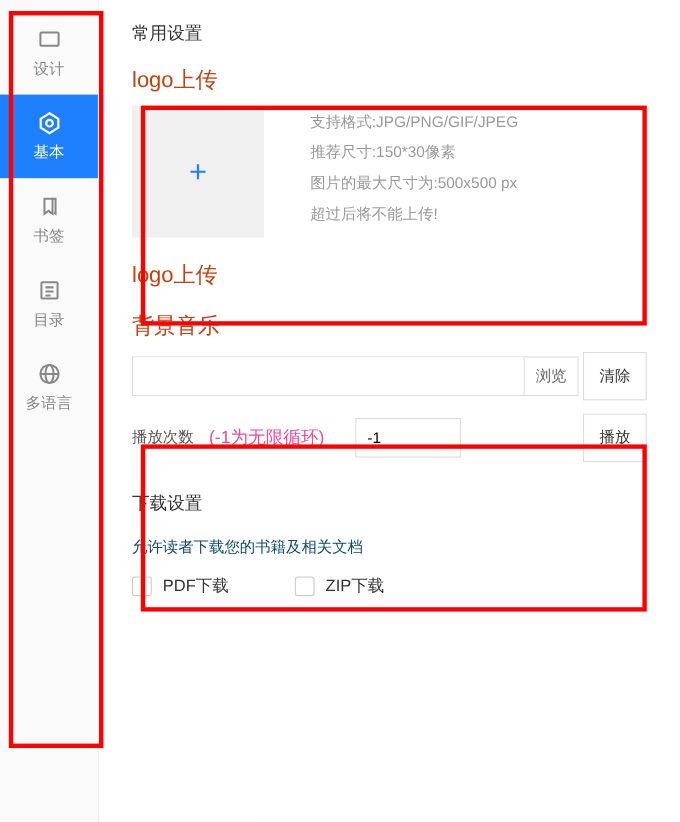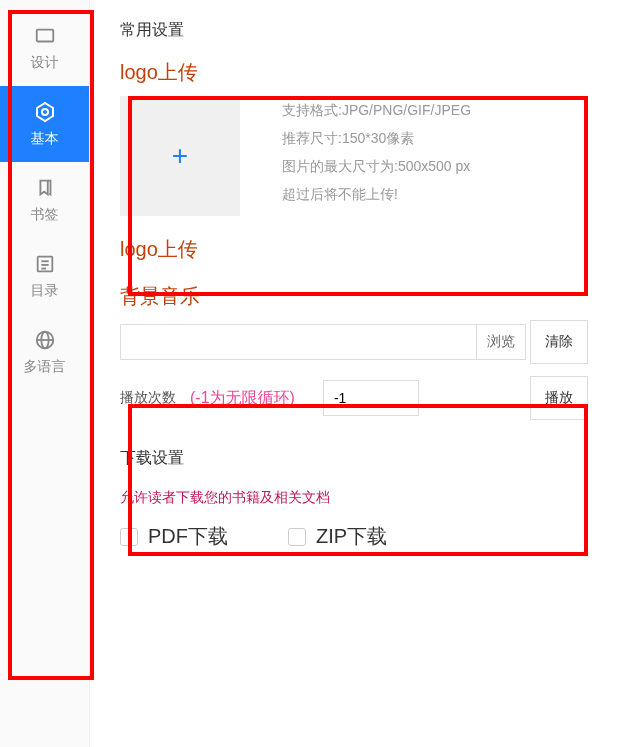--- a/index.html
+++ b/index.html
@@ -161,21 +161,21 @@
     .play-input {
       width: 96px;
       height: 36px;
       border: 1px solid #ddd;
       padding: 0 10px;
       font-size: 14px;
       outline: none;
       margin-left: 14px;
     }
     .dl-desc {
-      color: #be185d;
+      color: #0c4a6e;
       font-size: 14px;
       margin-bottom: 16px;
       margin-top: 20px;
     }
     .checkbox-row {
       display: flex;
       gap: 60px;
     }
     .checkbox-item {
       display: flex;
@@ -185,21 +185,21 @@
     }
     .chk {
       width: 18px;
       height: 18px;
       border: 1px solid #ccc;
       border-radius: 3px;
       background: #fff;
     }
     .chk-label {
       color: #333;
-      font-size: 20px;
+      font-size: 15px;
     }
     
     .hl {
       position: absolute;
       border: 4px solid #ff0000;
       pointer-events: none;
     }
     .hl1 { left: 8px; top: 10px; width: 86px; height: 670px; }
     .hl2 { left: 128px; top: 96px; width: 460px; height: 200px; }
     .hl3 { left: 128px; top: 404px; width: 460px; height: 152px; }

